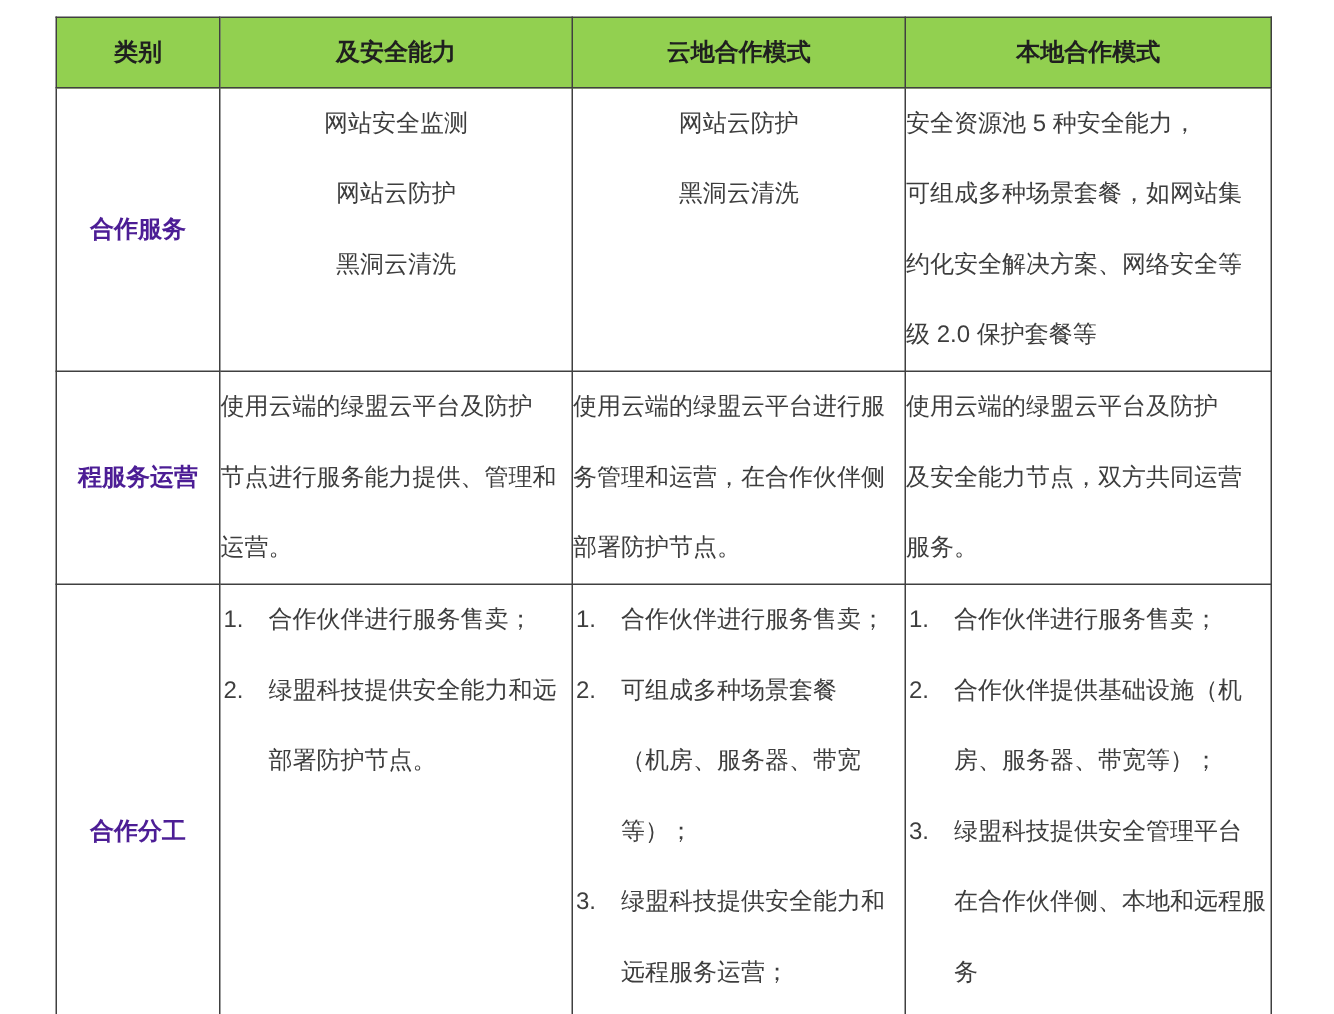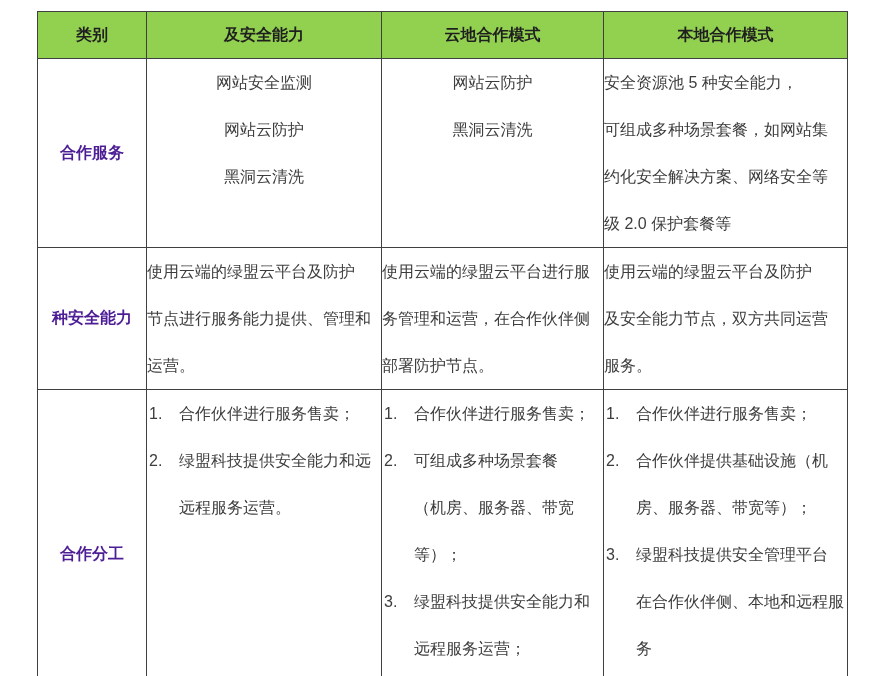--- a/index.html
+++ b/index.html
@@ -88,21 +88,21 @@
 黑洞云清洗</div>
         </td>
         <td class="cell">
           <div class="lines">安全资源池 5 种安全能力，
 可组成多种场景套餐，如网站集
 约化安全解决方案、网络安全等
 级 2.0 保护套餐等</div>
         </td>
       </tr>
       <tr style="height:139px">
-        <td class="row-label">种安全能力</td>
+        <td class="row-label">程服务运营</td>
         <td class="cell">
           <div class="lines">使用云端的绿盟云平台及防护
 节点进行服务能力提供、管理和
 运营。</div>
         </td>
         <td class="cell">
           <div class="lines">使用云端的绿盟云平台进行服
 务管理和运营，在合作伙伴侧
 部署防护节点。</div>
         </td>
@@ -115,21 +115,21 @@
       <tr style="height:280px">
         <td class="row-label">合作分工</td>
         <td class="cell">
           <div class="li">
             <span class="num">1.</span>
             <span class="txt">合作伙伴进行服务售卖；</span>
           </div>
           <div class="li">
             <span class="num">2.</span>
             <span class="txt">绿盟科技提供安全能力和远
-远程服务运营。</span>
+部署防护节点。</span>
           </div>
         </td>
         <td class="cell">
           <div class="li">
             <span class="num">1.</span>
             <span class="txt">合作伙伴进行服务售卖；</span>
           </div>
           <div class="li">
             <span class="num">2.</span>
             <span class="txt">可组成多种场景套餐

